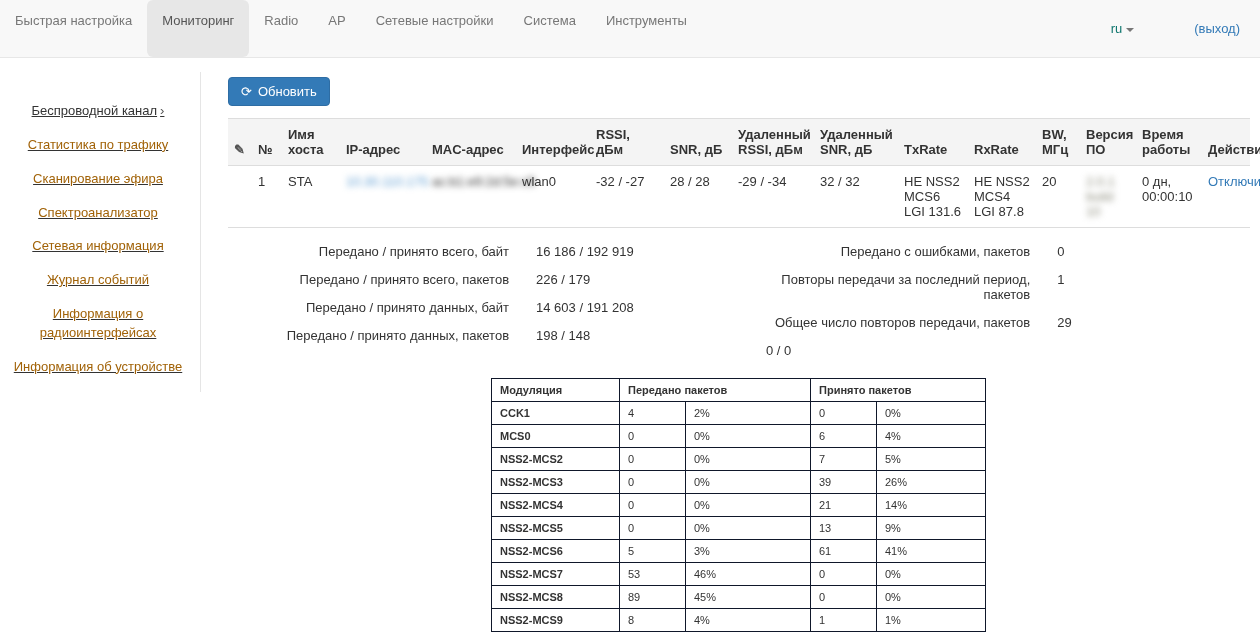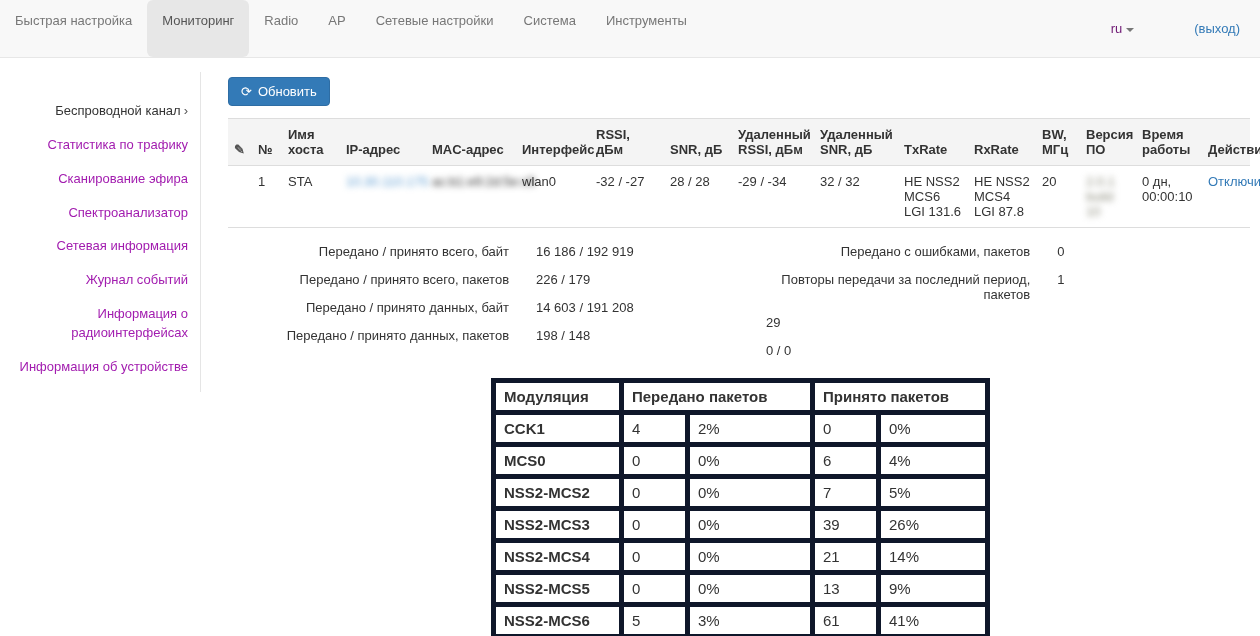--- a/index.html
+++ b/index.html
@@ -5,28 +5,28 @@
   * { margin:0; padding:0; box-sizing:border-box; }
   html,body { width:1260px; height:636px; overflow:hidden; }
   body { font-family:"Liberation Sans",sans-serif; font-size:13px; color:#333; background:#fff; }
 
   
   .navbar { height:58px; background:#f8f8f8; border-bottom:1px solid #e7e7e7; display:flex; align-items:stretch; }
   .nav-tabs { display:flex; }
   .nav-tab { padding:0 15px; line-height:41px; color:#777; cursor:pointer; white-space:nowrap; }
   .nav-tab.active { background:#e7e7e7; color:#555;border-radius:6px; }
   .nav-right { margin-left:auto; display:flex; align-items:center; padding-right:20px; }
-  .lang { color:#701a75; cursor:pointer; margin-right:16px; }
+  .lang { color:#0f766e; cursor:pointer; margin-right:16px; }
   .caret { display:inline-block; margin-left:4px; border-top:4px solid #777; border-left:4px solid transparent; border-right:4px solid transparent; vertical-align:middle; }
   .logout { color:#337ab7; cursor:pointer; text-decoration:none;margin-left:44px; }
 
   
   .layout { display:flex; }
-  .sidebar { width:201px; flex-shrink:0; padding:30px 12px 0 8px; text-align:right; border-right:1px solid #e5e5e5; height:320px; margin-top:14px; }
-  .side-item { display:block; color:#a21caf; margin-bottom:15px; line-height:1.45; cursor:pointer; text-decoration:none; }
+  .sidebar { width:201px; flex-shrink:0; padding:30px 12px 0 8px; text-align:center; border-right:1px solid #e5e5e5; height:320px; margin-top:14px;text-decoration:underline; }
+  .side-item { display:block; color:#a16207; margin-bottom:15px; line-height:1.45; cursor:pointer; text-decoration:none; }
   .side-item.active { color:#333; }
   .chev { color:#555; margin-left:3px; }
 
   .main { flex:1; padding:19px 10px 0 27px; min-width:0; }
 
   .btn-refresh { background:#337ab7; border:1px solid #2e6da4; color:#fff; padding:6px 12px; border-radius:4px; font-size:13px; cursor:pointer; display:inline-flex; align-items:center; gap:6px; font-family:"Liberation Sans",sans-serif; }
   .refresh-glyph { font-size:13px; }
 
   
   .clients { width:100%; border-collapse:collapse; margin-top:12px; table-layout:fixed; }
@@ -41,21 +41,21 @@
   
   .stats { display:flex; margin-top:9px; }
   .stats-col { width:50%; }
   .stat-row { display:flex; padding:6.5px 0; }
   .stat-label { width:55%; text-align:right; }
   .stats-col.right .stat-label { width:57%; }
   .stat-value { padding-left:27px; }
 
   
   .mod-table { border-collapse:collapse; margin:14px 0 0 263px; }
-  .mod-table th, .mod-table td { border:5px solid #0f172a; padding:5px 8px; font-size:15px; text-align:left; }
+  .mod-table th, .mod-table td { border:1px solid #0f172a; padding:5px 8px; font-size:11px; text-align:left; }
   .mod-table th { font-weight:bold; }
   .mod-name { font-weight:bold; }
   .c-name { width:128px; } .c-tx { width:66px; } .c-txp { width:125px; } .c-rx { width:66px; } .c-rxp { width:109px; }
 </style>
 </head>
 <body>
 
 <div class="navbar">
   <div class="nav-tabs">
     <div class="nav-tab">Быстрая настройка</div>
@@ -173,20 +173,21 @@
       <div class="stats-col right">
         <div class="stat-row">
           <div class="stat-label">Передано с ошибками, пакетов</div>
           <div class="stat-value">0</div>
         </div>
         <div class="stat-row">
           <div class="stat-label">Повторы передачи за последний период, пакетов</div>
           <div class="stat-value">1</div>
         </div>
         <div class="stat-row">
+          <div class="stat-label">Общее число повторов передачи, пакетов</div>
           <div class="stat-value">29</div>
         </div>
         <div class="stat-row">
           <div class="stat-value">0 / 0</div>
         </div>
       </div>
     </div>
 
     <table class="mod-table">
       <thead>

